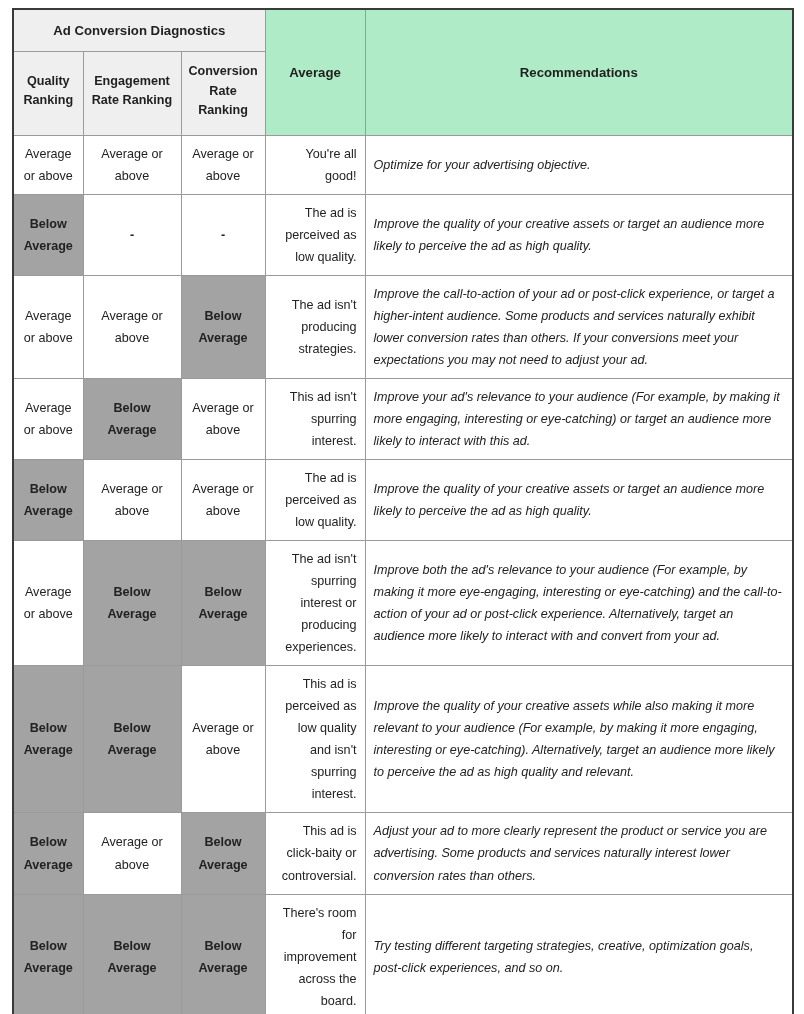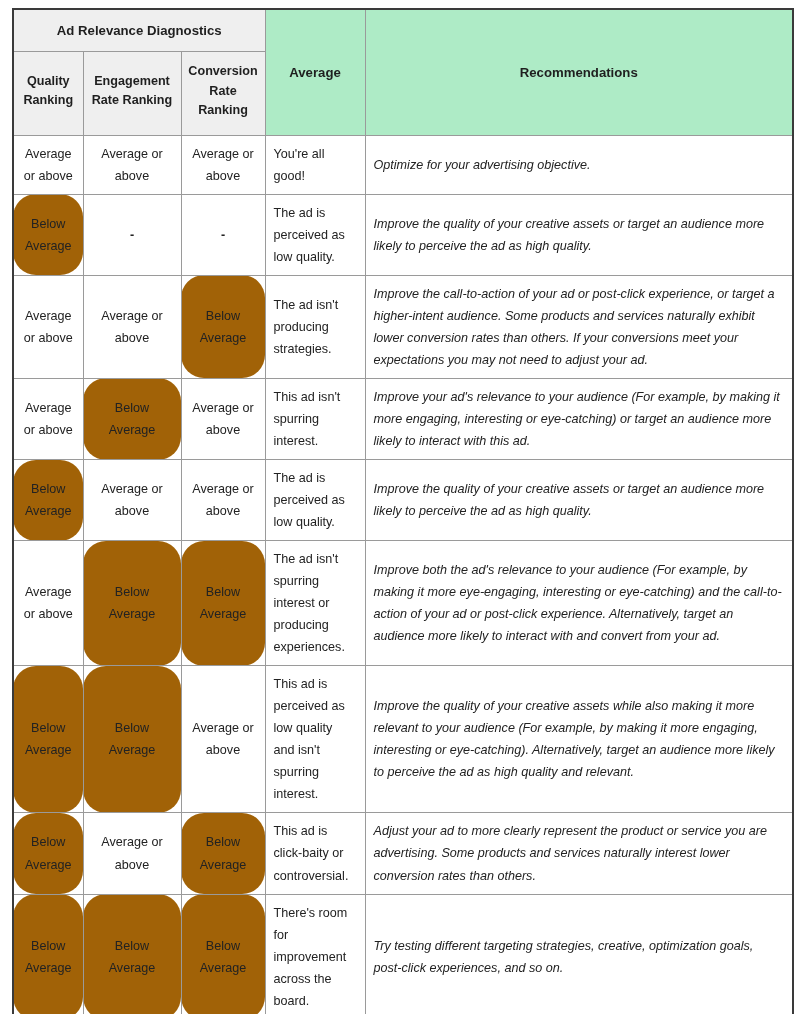--- a/index.html
+++ b/index.html
@@ -66,30 +66,29 @@
     color: #1f1f1f;
     vertical-align: middle;
   }
 
   
   td.rank {
     text-align: center;
     vertical-align: middle;
   }
   td.rank.below {
-    background: #a16207;
-    font-weight: normal;
-    border-radius: 23px;
+    background: #a3a3a3;
+    font-weight: bold;
   }
   td.rank.dash {
     text-align: center;
     font-weight: bold;
   }
   td.cause {
-    text-align: left;
+    text-align: right;
     vertical-align: middle;
   }
   td.recs {
     text-align: left;
     vertical-align: middle;
     padding-left: 10px;
     padding-right: 12px;
     font-style: italic;
   }
 </style>
@@ -100,21 +99,21 @@
   <table class="diag">
     <colgroup>
       <col class="c-quality">
       <col class="c-engage">
       <col class="c-convert">
       <col class="c-causes">
       <col class="c-recs">
     </colgroup>
     <thead>
       <tr>
-        <th class="grp" colspan="3">Ad Relevance Diagnostics</th>
+        <th class="grp" colspan="3">Ad Conversion Diagnostics</th>
         <th class="green" rowspan="2">Average</th>
         <th class="green" rowspan="2">Recommendations</th>
       </tr>
       <tr>
         <th class="sub">Quality Ranking</th>
         <th class="sub">Engagement Rate Ranking</th>
         <th class="sub">Conversion Rate Ranking</th>
       </tr>
     </thead>
     <tbody id="tbody">

